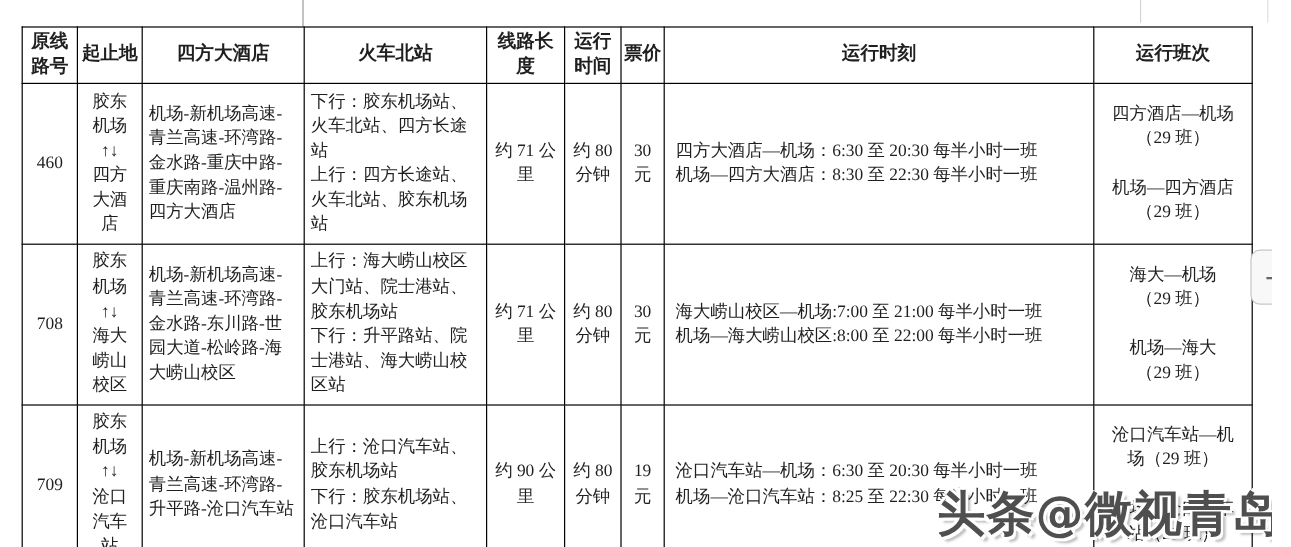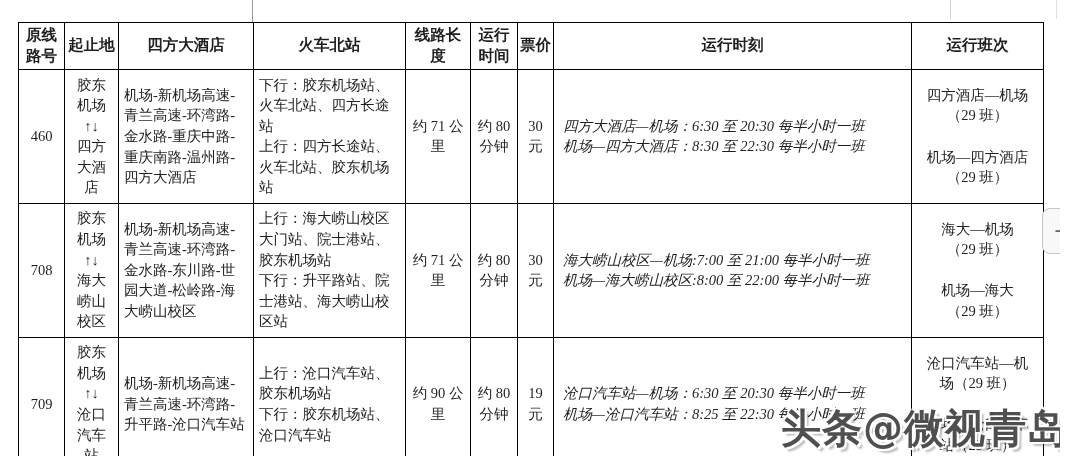--- a/index.html
+++ b/index.html
@@ -28,21 +28,21 @@
     overflow:hidden;
   }
   .bus th{
     font-weight:bold;font-size:15.5px;text-align:center;padding:2px 2px;
     line-height:1.35;
   }
   .pre{white-space:pre-line;word-break:break-all;}
   .c{text-align:center;}
   .l{text-align:left;}
   .bus td.narrow{padding:18px 3px;}
-  .bus td.sched{padding:2px 4px 2px 9px;font-size:14.5px;font-style:italic;}
+  .bus td.sched{padding:2px 4px 2px 9px;font-size:14.5px;}
   .bus td.freq{padding:15px 2px;}
   tr.hd{height:43px;}
   tr.r1{height:128px;}
   tr.r2{height:125px;}
   tr.r3{height:120px;}
 
   
   .plus-btn{
     position:absolute;left:1042px;top:208px;width:40px;height:46px;
     background:#f8f8f8;border:1px solid #c6c6c6;border-radius:8px;

